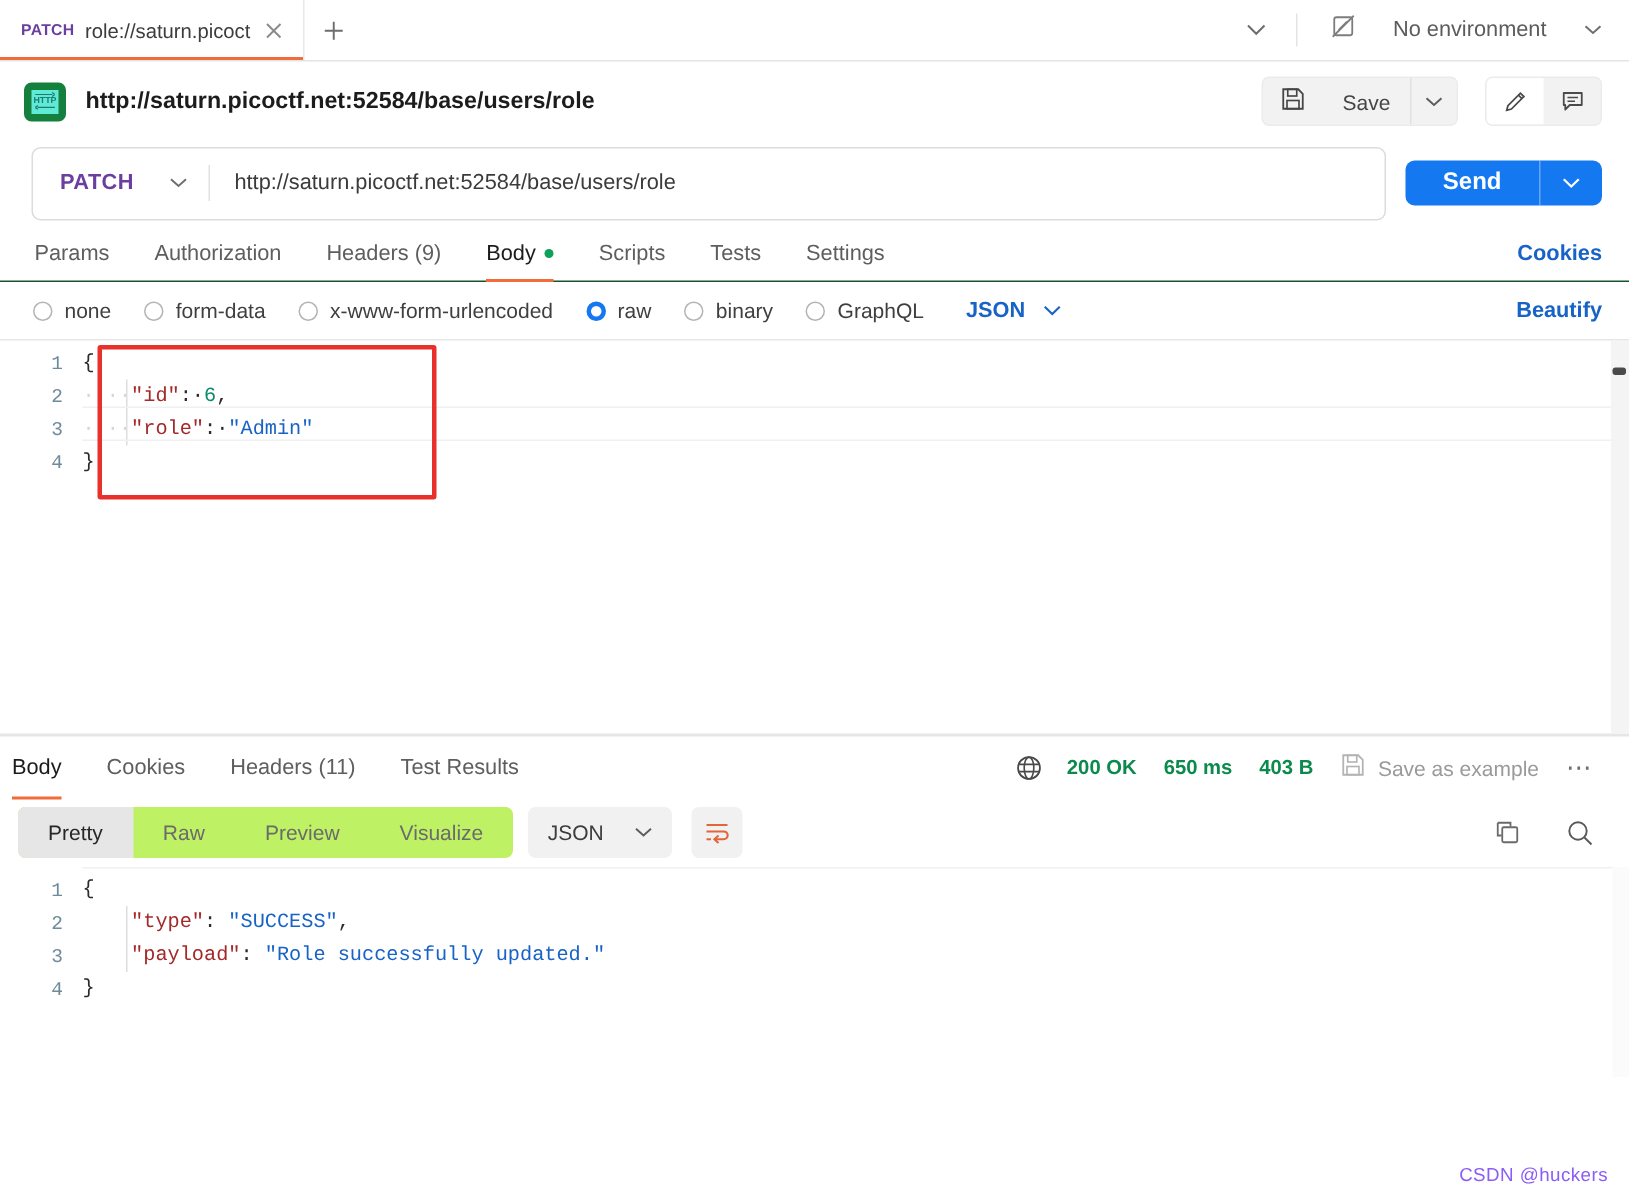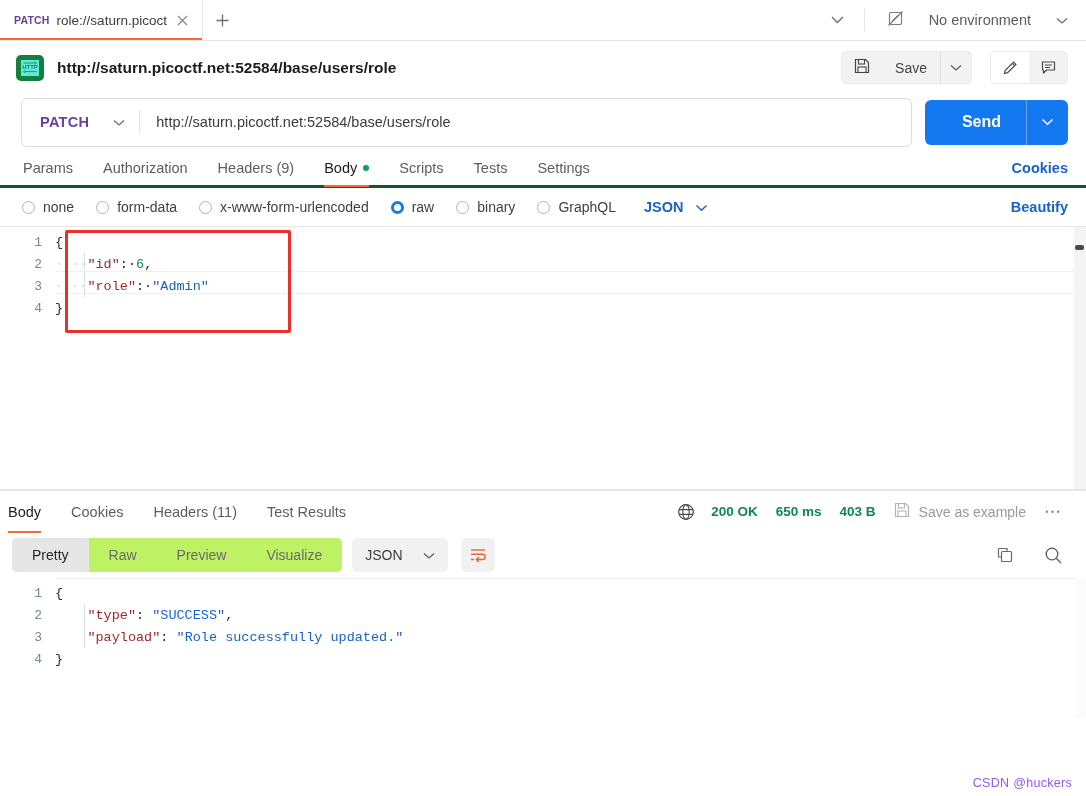--- a/index.html
+++ b/index.html
@@ -104,35 +104,35 @@
     background: #fff;
   }
   .method-sel {
     display: flex; align-items: center; gap: 24px;
     padding: 0 14px 0 18px; cursor: pointer;
   }
   .method-txt { font-size: 14.5px; font-weight: 700; color: #6b3fa0; letter-spacing: .3px; }
   .method-div { width: 1px; height: 24px; background: #e2e2e2; }
   .url-txt { flex: 1; padding: 0 0 0 16px; font-size: 14.5px; color: #3b3b3b; }
   .send-group {
-    display: flex; align-items: stretch; height: 45px;
-    border-radius: 6px; overflow: hidden; background: #1478f0; padding-left: 12px;
+    display: flex; align-items: stretch; height: 30px;
+    border-radius: 6px; overflow: hidden; background: #1478f0;
   }
   .send-btn {
     display: flex; align-items: center; padding: 0 25px;
     font-size: 16px; font-weight: 700; color: #fff; cursor: pointer;
   }
   .send-div { width: 1px; background: rgba(255,255,255,.35); }
   .send-chev { width: 41px; display: flex; align-items: center; justify-content: center; color: #fff; cursor: pointer; }
 
   
   .reqtabs {
     display: flex; align-items: center; gap: 0;
     padding: 0 18px 0 18px; height: 38px;
-    border-bottom: 3px solid #14532d; position: relative;
+    border-bottom: 1px solid #14532d; position: relative;
   }
   .rtab {
     position: relative; height: 38px;
     display: flex; align-items: center; gap: 6px;
     padding: 0 15px; font-size: 14.5px; color: #5e5e5e; cursor: pointer;
   }
   .rtab:first-child { padding-left: 5px; }
   .rtab.active { color: #1c1c1c; }
   .rtab.active::after {
     content: ""; position: absolute; left: 15px; right: 15px; bottom: 0;

